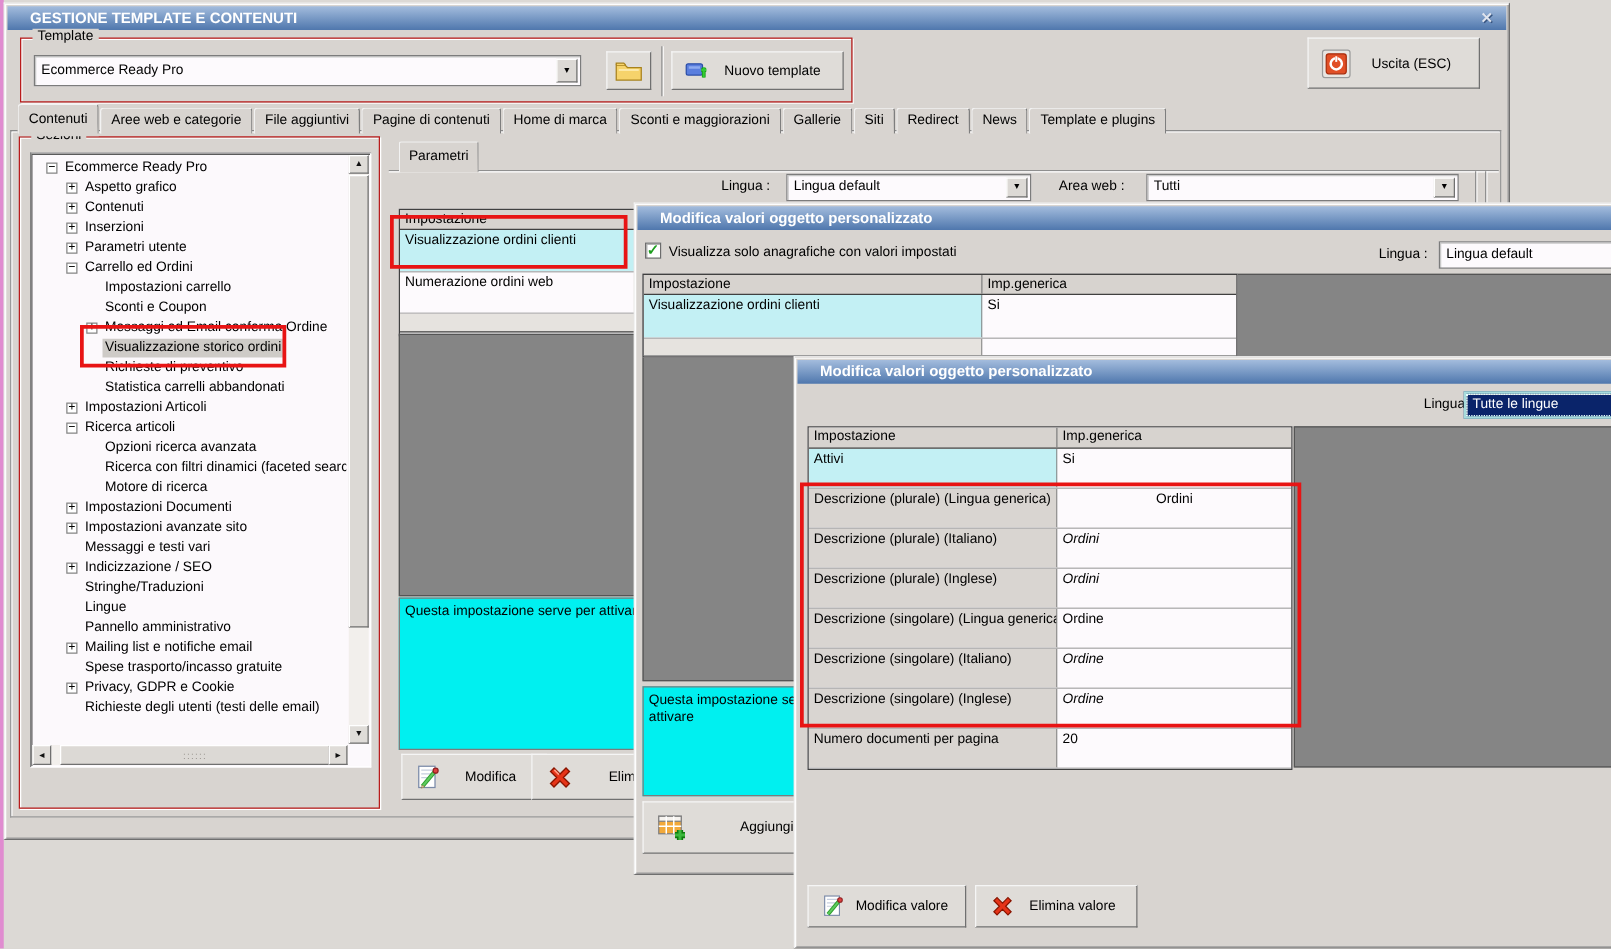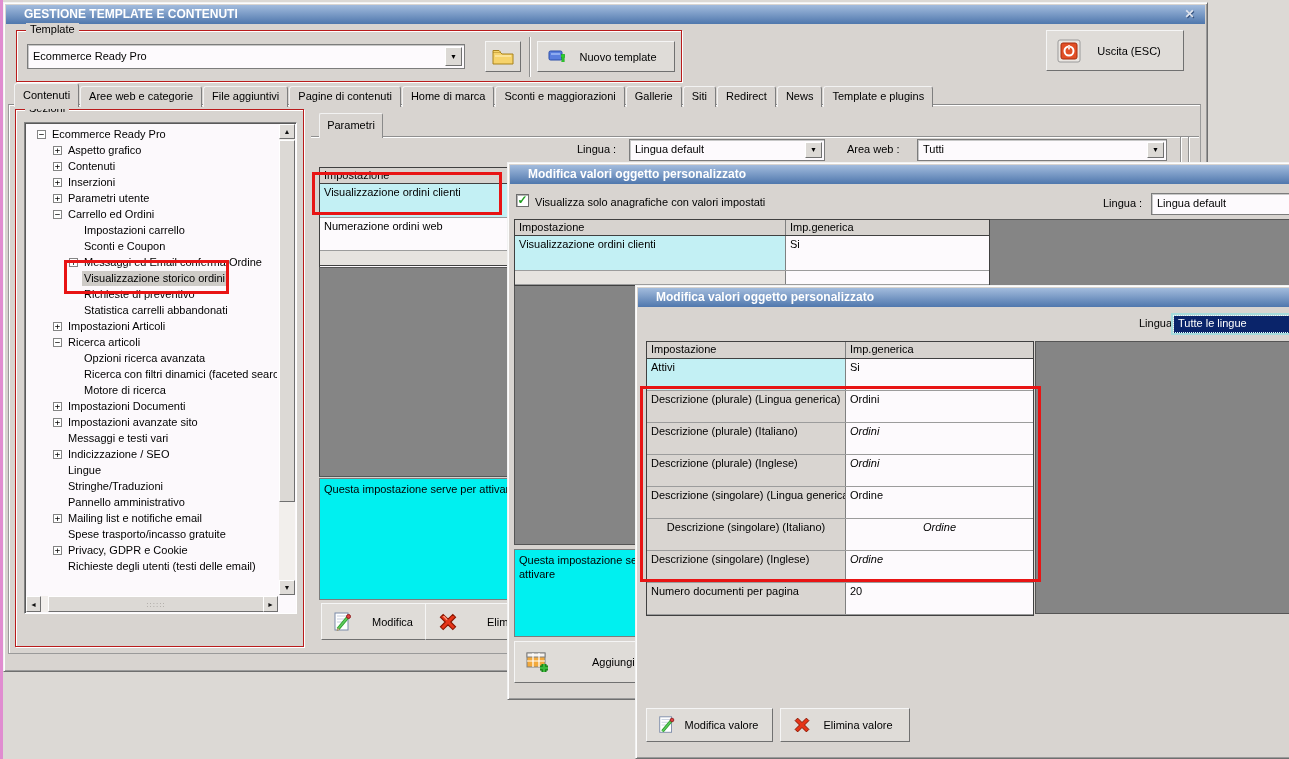--- a/index.html
+++ b/index.html
@@ -191,24 +191,24 @@
               <span class="tlbl">Impostazioni avanzate sito</span>
             </div>
             <div class="trow" style="padding-left: 39px;">
               <span class="tlbl">Messaggi e testi vari</span>
             </div>
             <div class="trow" style="padding-left: 26px;">
               <span class="g">+</span>
               <span class="tlbl">Indicizzazione / SEO</span>
             </div>
             <div class="trow" style="padding-left: 39px;">
+              <span class="tlbl">Stringhe/Traduzioni</span>
+            </div>
+            <div class="trow" style="padding-left: 39px;">
               <span class="tlbl">Lingue</span>
-            </div>
-            <div class="trow" style="padding-left: 39px;">
-              <span class="tlbl">Stringhe/Traduzioni</span>
             </div>
             <div class="trow" style="padding-left: 39px;">
               <span class="tlbl">Pannello amministrativo</span>
             </div>
             <div class="trow" style="padding-left: 26px;">
               <span class="g">+</span>
               <span class="tlbl">Mailing list e notifiche email</span>
             </div>
             <div class="trow" style="padding-left: 39px;">
               <span class="tlbl">Spese trasporto/incasso gratuite</span>
@@ -350,37 +350,37 @@
     <div class="dtbl" style="left:10px;top:55px;width:388px">
       <div class="dhd" style="height:17px">
         <span class="h1" style="width:199px">Impostazione</span>
         <span class="h2" style="flex:1">Imp.generica</span>
       </div>
       <div id="d2rows">
           <div class="drow" style="height: 32px;">
             <div class="c1 hl" style="width: 199px;">Attivi</div>
             <div class="c2">Si</div>
           </div>
-          <div class="drow" style="height: 32px;">
+          <div class="drow" style="height: 32px; text-align: center;">
             <div class="c1" style="width: 199px;">Descrizione (plurale) (Lingua generica)</div>
             <div class="c2">Ordini</div>
           </div>
           <div class="drow" style="height: 32px;">
             <div class="c1" style="width: 199px;">Descrizione (plurale) (Italiano)</div>
             <div class="c2 it">Ordini</div>
           </div>
           <div class="drow" style="height: 32px;">
             <div class="c1" style="width: 199px;">Descrizione (plurale) (Inglese)</div>
             <div class="c2 it">Ordini</div>
           </div>
           <div class="drow" style="height: 32px;">
             <div class="c1" style="width: 199px;">Descrizione (singolare) (Lingua generica)</div>
             <div class="c2">Ordine</div>
           </div>
-          <div class="drow" style="height: 32px; text-align: center;">
+          <div class="drow" style="height: 32px;">
             <div class="c1" style="width: 199px;">Descrizione (singolare) (Italiano)</div>
             <div class="c2 it">Ordine</div>
           </div>
           <div class="drow" style="height: 32px;">
             <div class="c1" style="width: 199px;">Descrizione (singolare) (Inglese)</div>
             <div class="c2 it">Ordine</div>
           </div>
           <div class="drow" style="height: 32px;">
             <div class="c1" style="width: 199px;">Numero documenti per pagina</div>
             <div class="c2">20</div>

